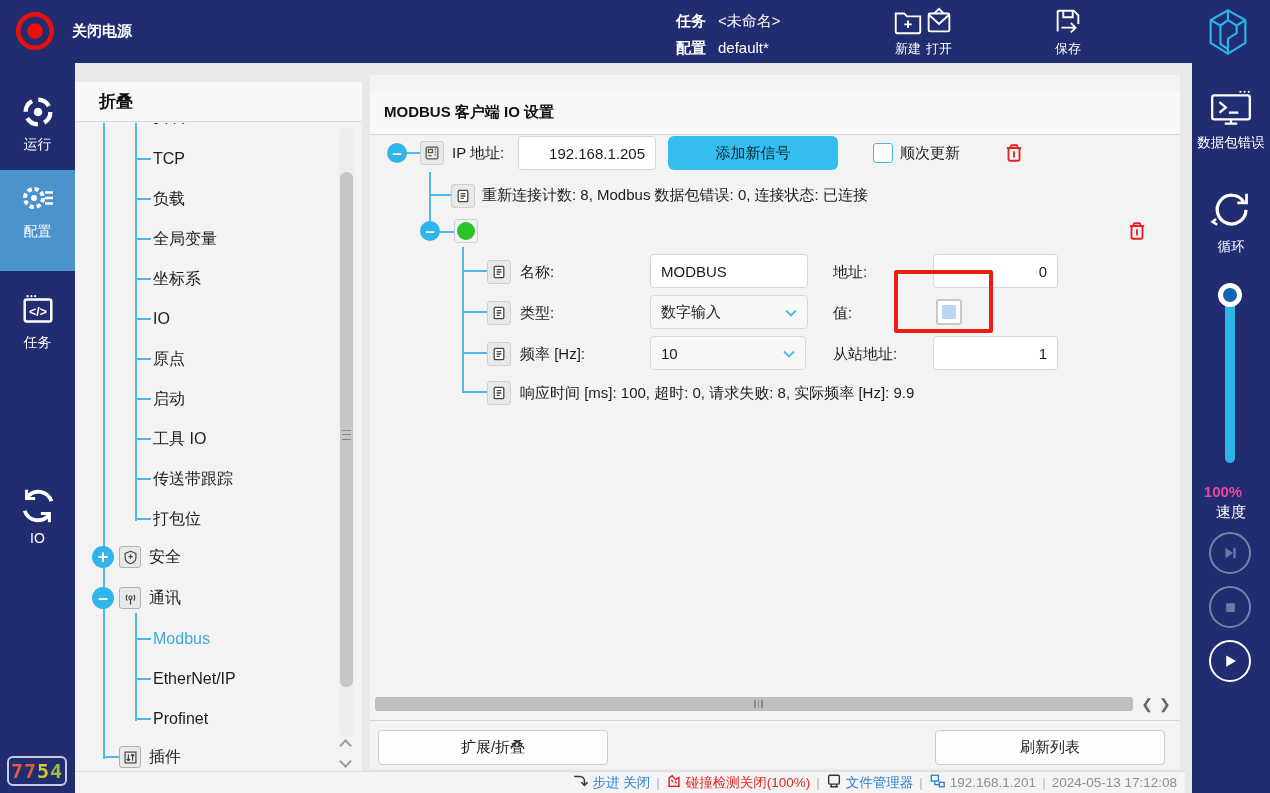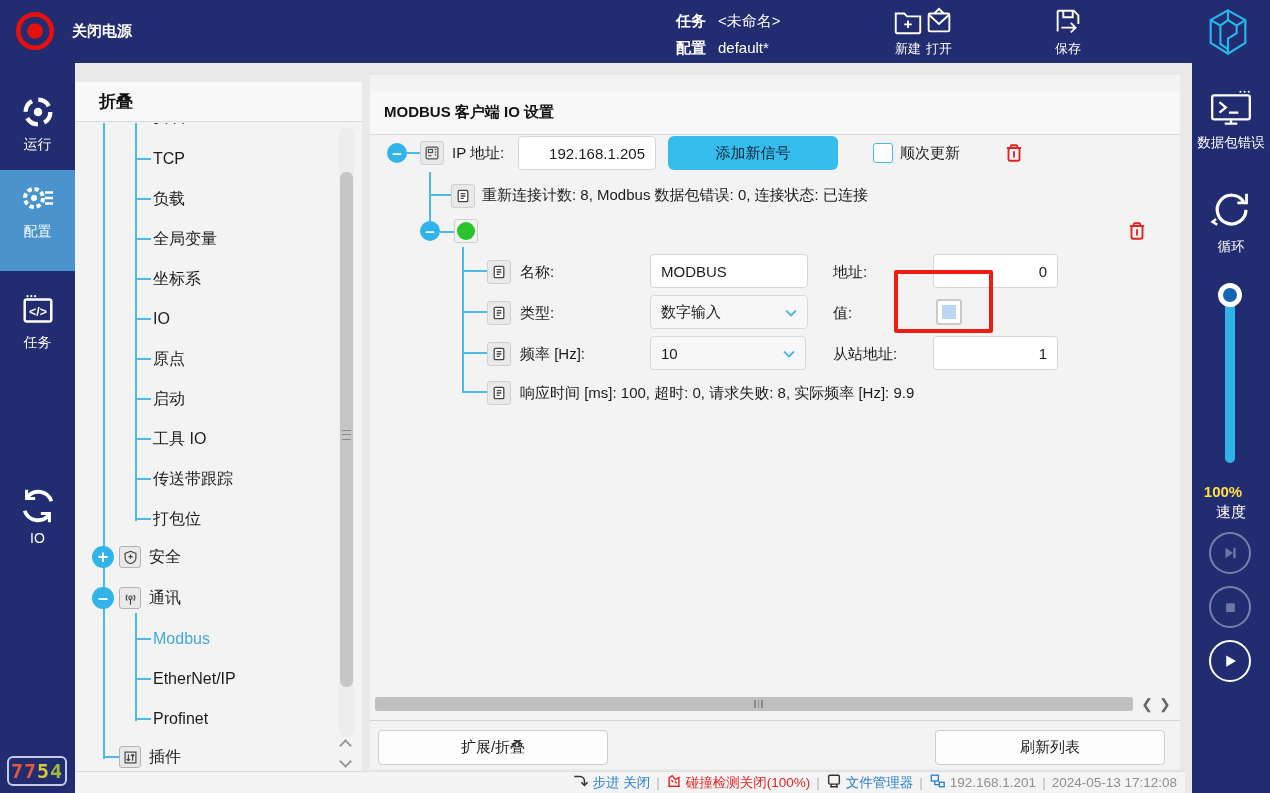--- a/index.html
+++ b/index.html
@@ -97,21 +97,21 @@
   .sb-sep { color:#b5b5b5; }
 
   
   .rightbar { position:absolute; left:1192px; top:63px; width:78px; height:730px; background:#222c70; color:#fff; }
   .rb-block { position:absolute; width:78px; text-align:center; cursor:pointer; }
   .rb-block svg { display:block; margin:0 auto; }
   .rb-cap { font-size:13.5px; margin-top:4px; }
   .slider-track { position:absolute; left:33px; top:228px; width:10px; height:172px; background:#2db3e8; border-radius:6px; cursor:pointer; }
   .slider-knob { position:absolute; left:26px; top:220px; width:24px; height:24px; border-radius:50%;
     background:#1464b4; border:5.5px solid #fff; cursor:grab; }
-  .speed-val { position:absolute; left:0; top:420px; width:62px; text-align:center; color:#fde047; font-weight:bold; font-size:15px; }
+  .speed-val { position:absolute; left:0; top:420px; width:62px; text-align:center; color:#ec4899; font-weight:bold; font-size:15px; }
   .speed-cap { position:absolute; left:0; top:440px; width:78px; text-align:center; font-size:15px; }
   .play-btn { position:absolute; left:17px; width:42px; height:42px; border-radius:50%; border:2.5px solid rgba(255,255,255,.4);
     display:flex; align-items:center; justify-content:center; cursor:pointer; }
   .play-btn.dim svg { opacity:.45; }
   .play-btn.lit { border-color:#fff; }
 </style>
 </head>
 <body>
 
 <div class="app">

